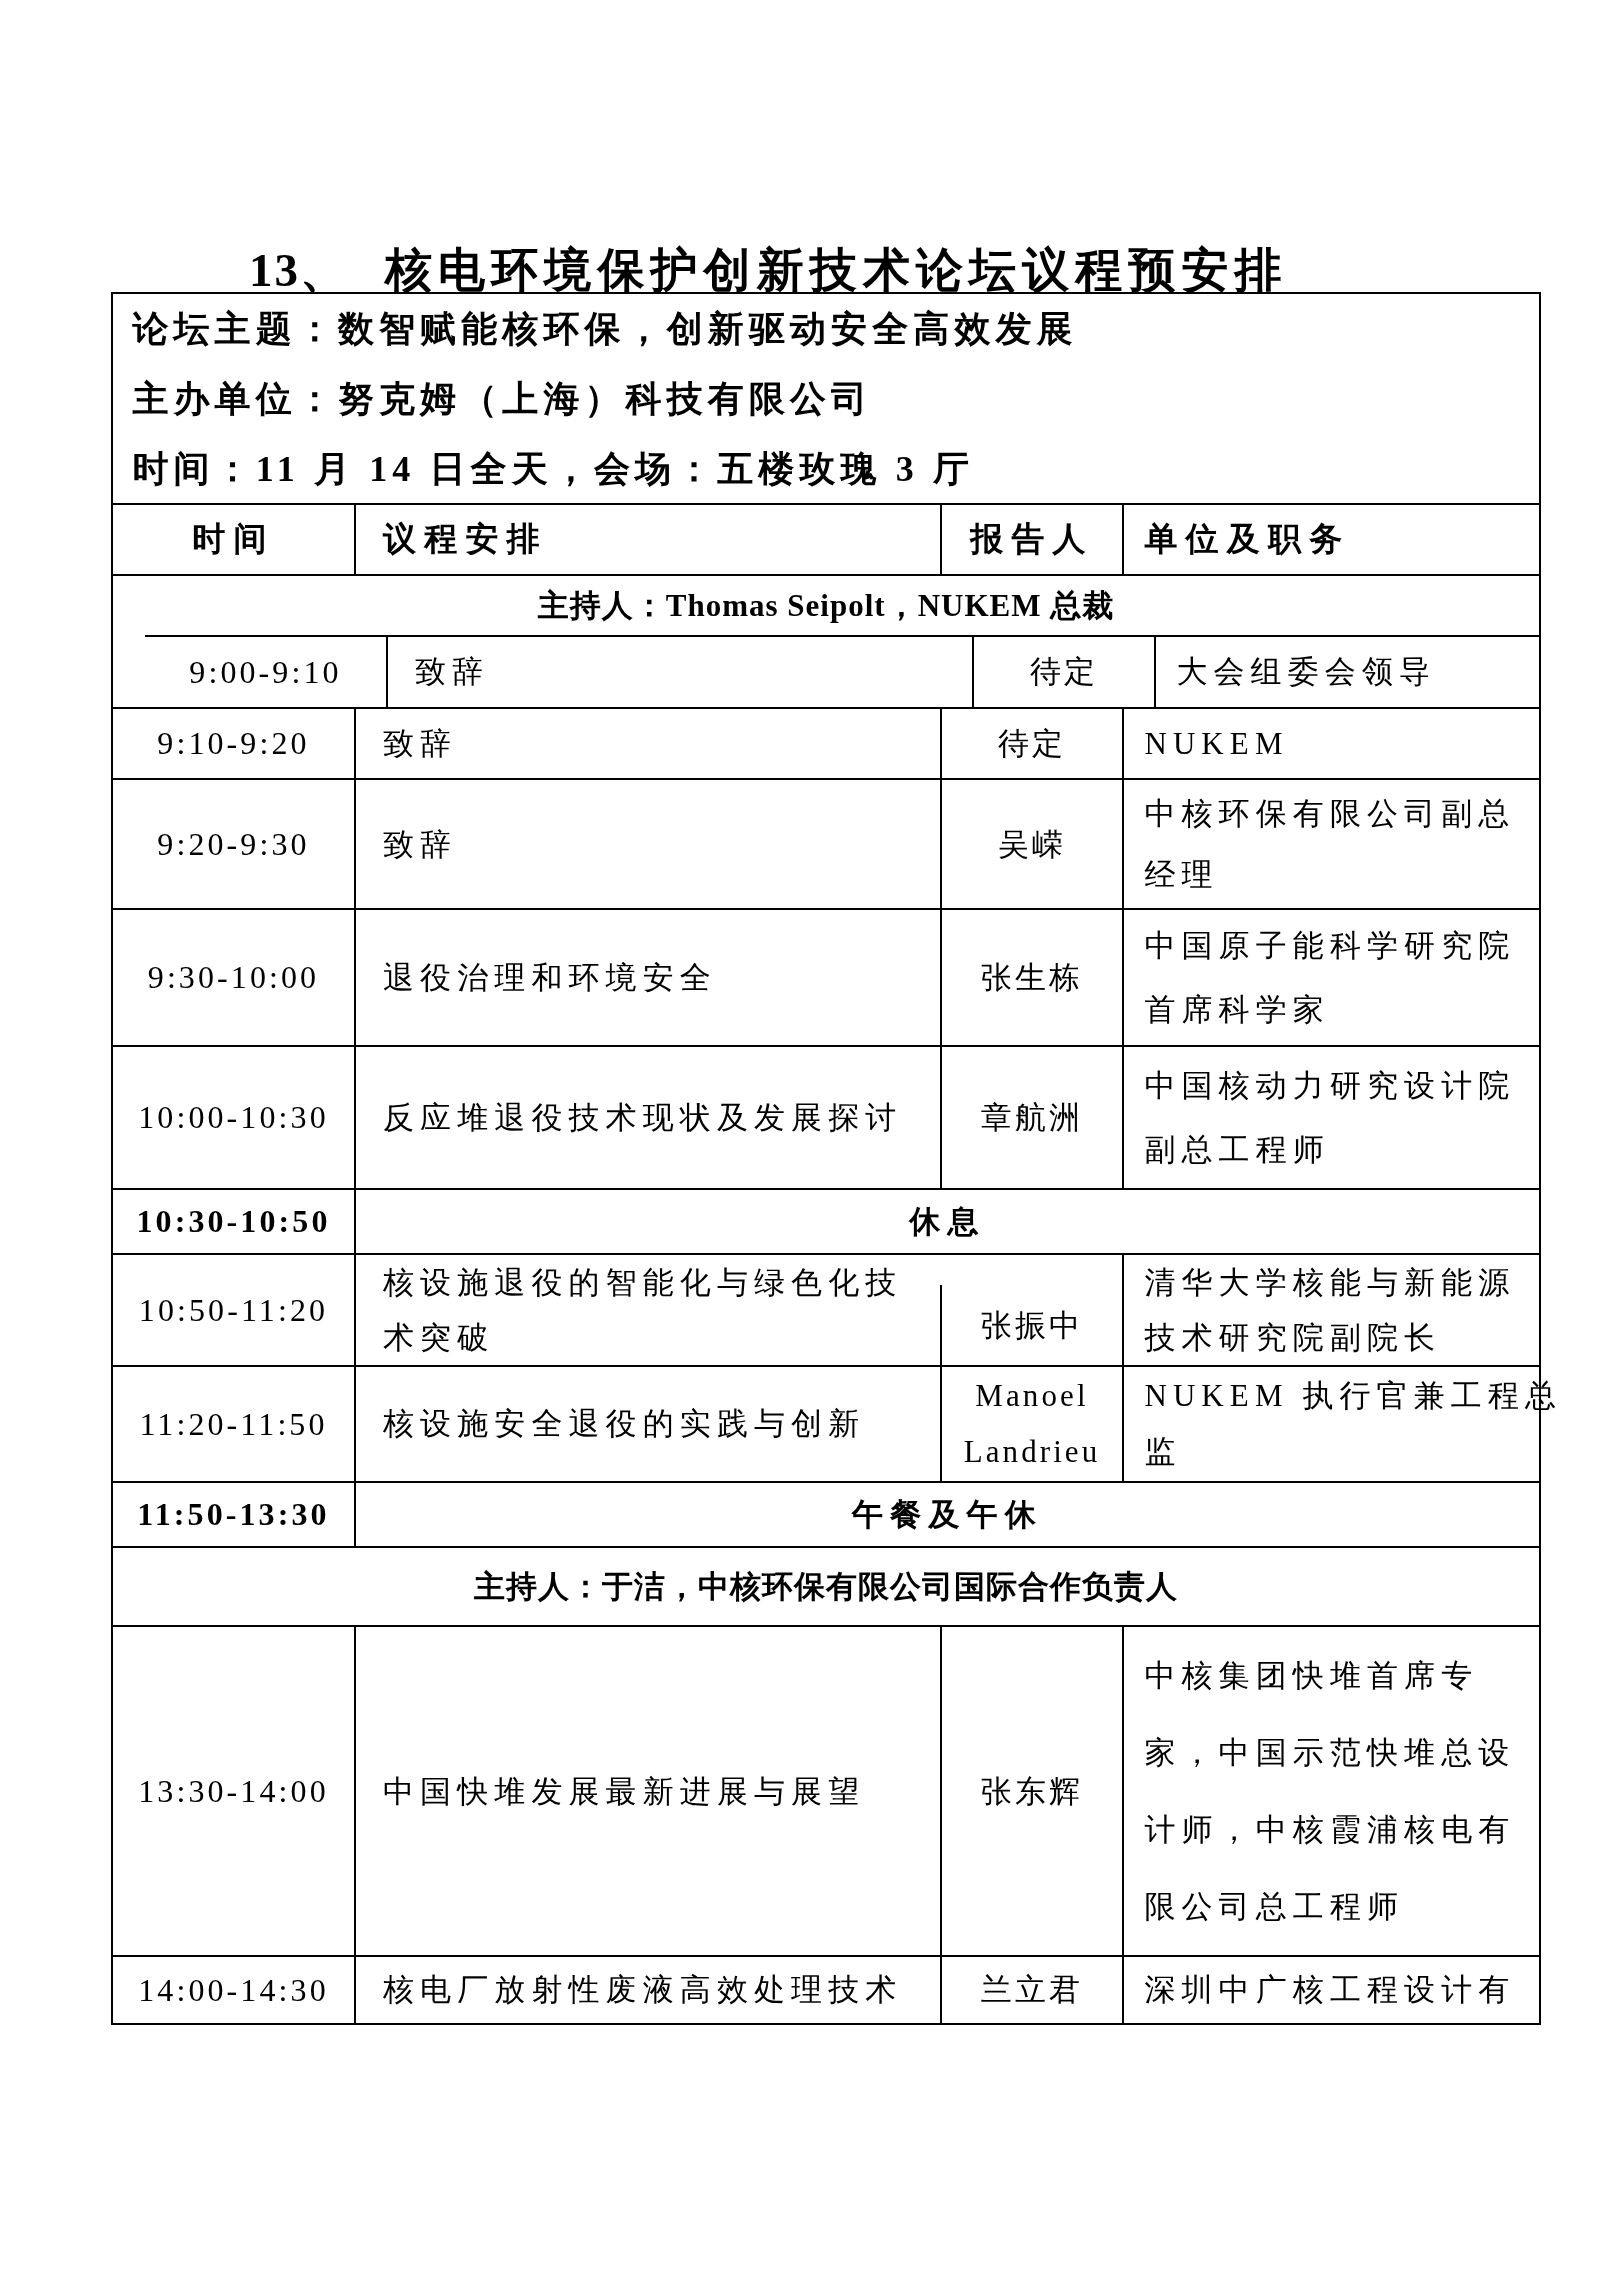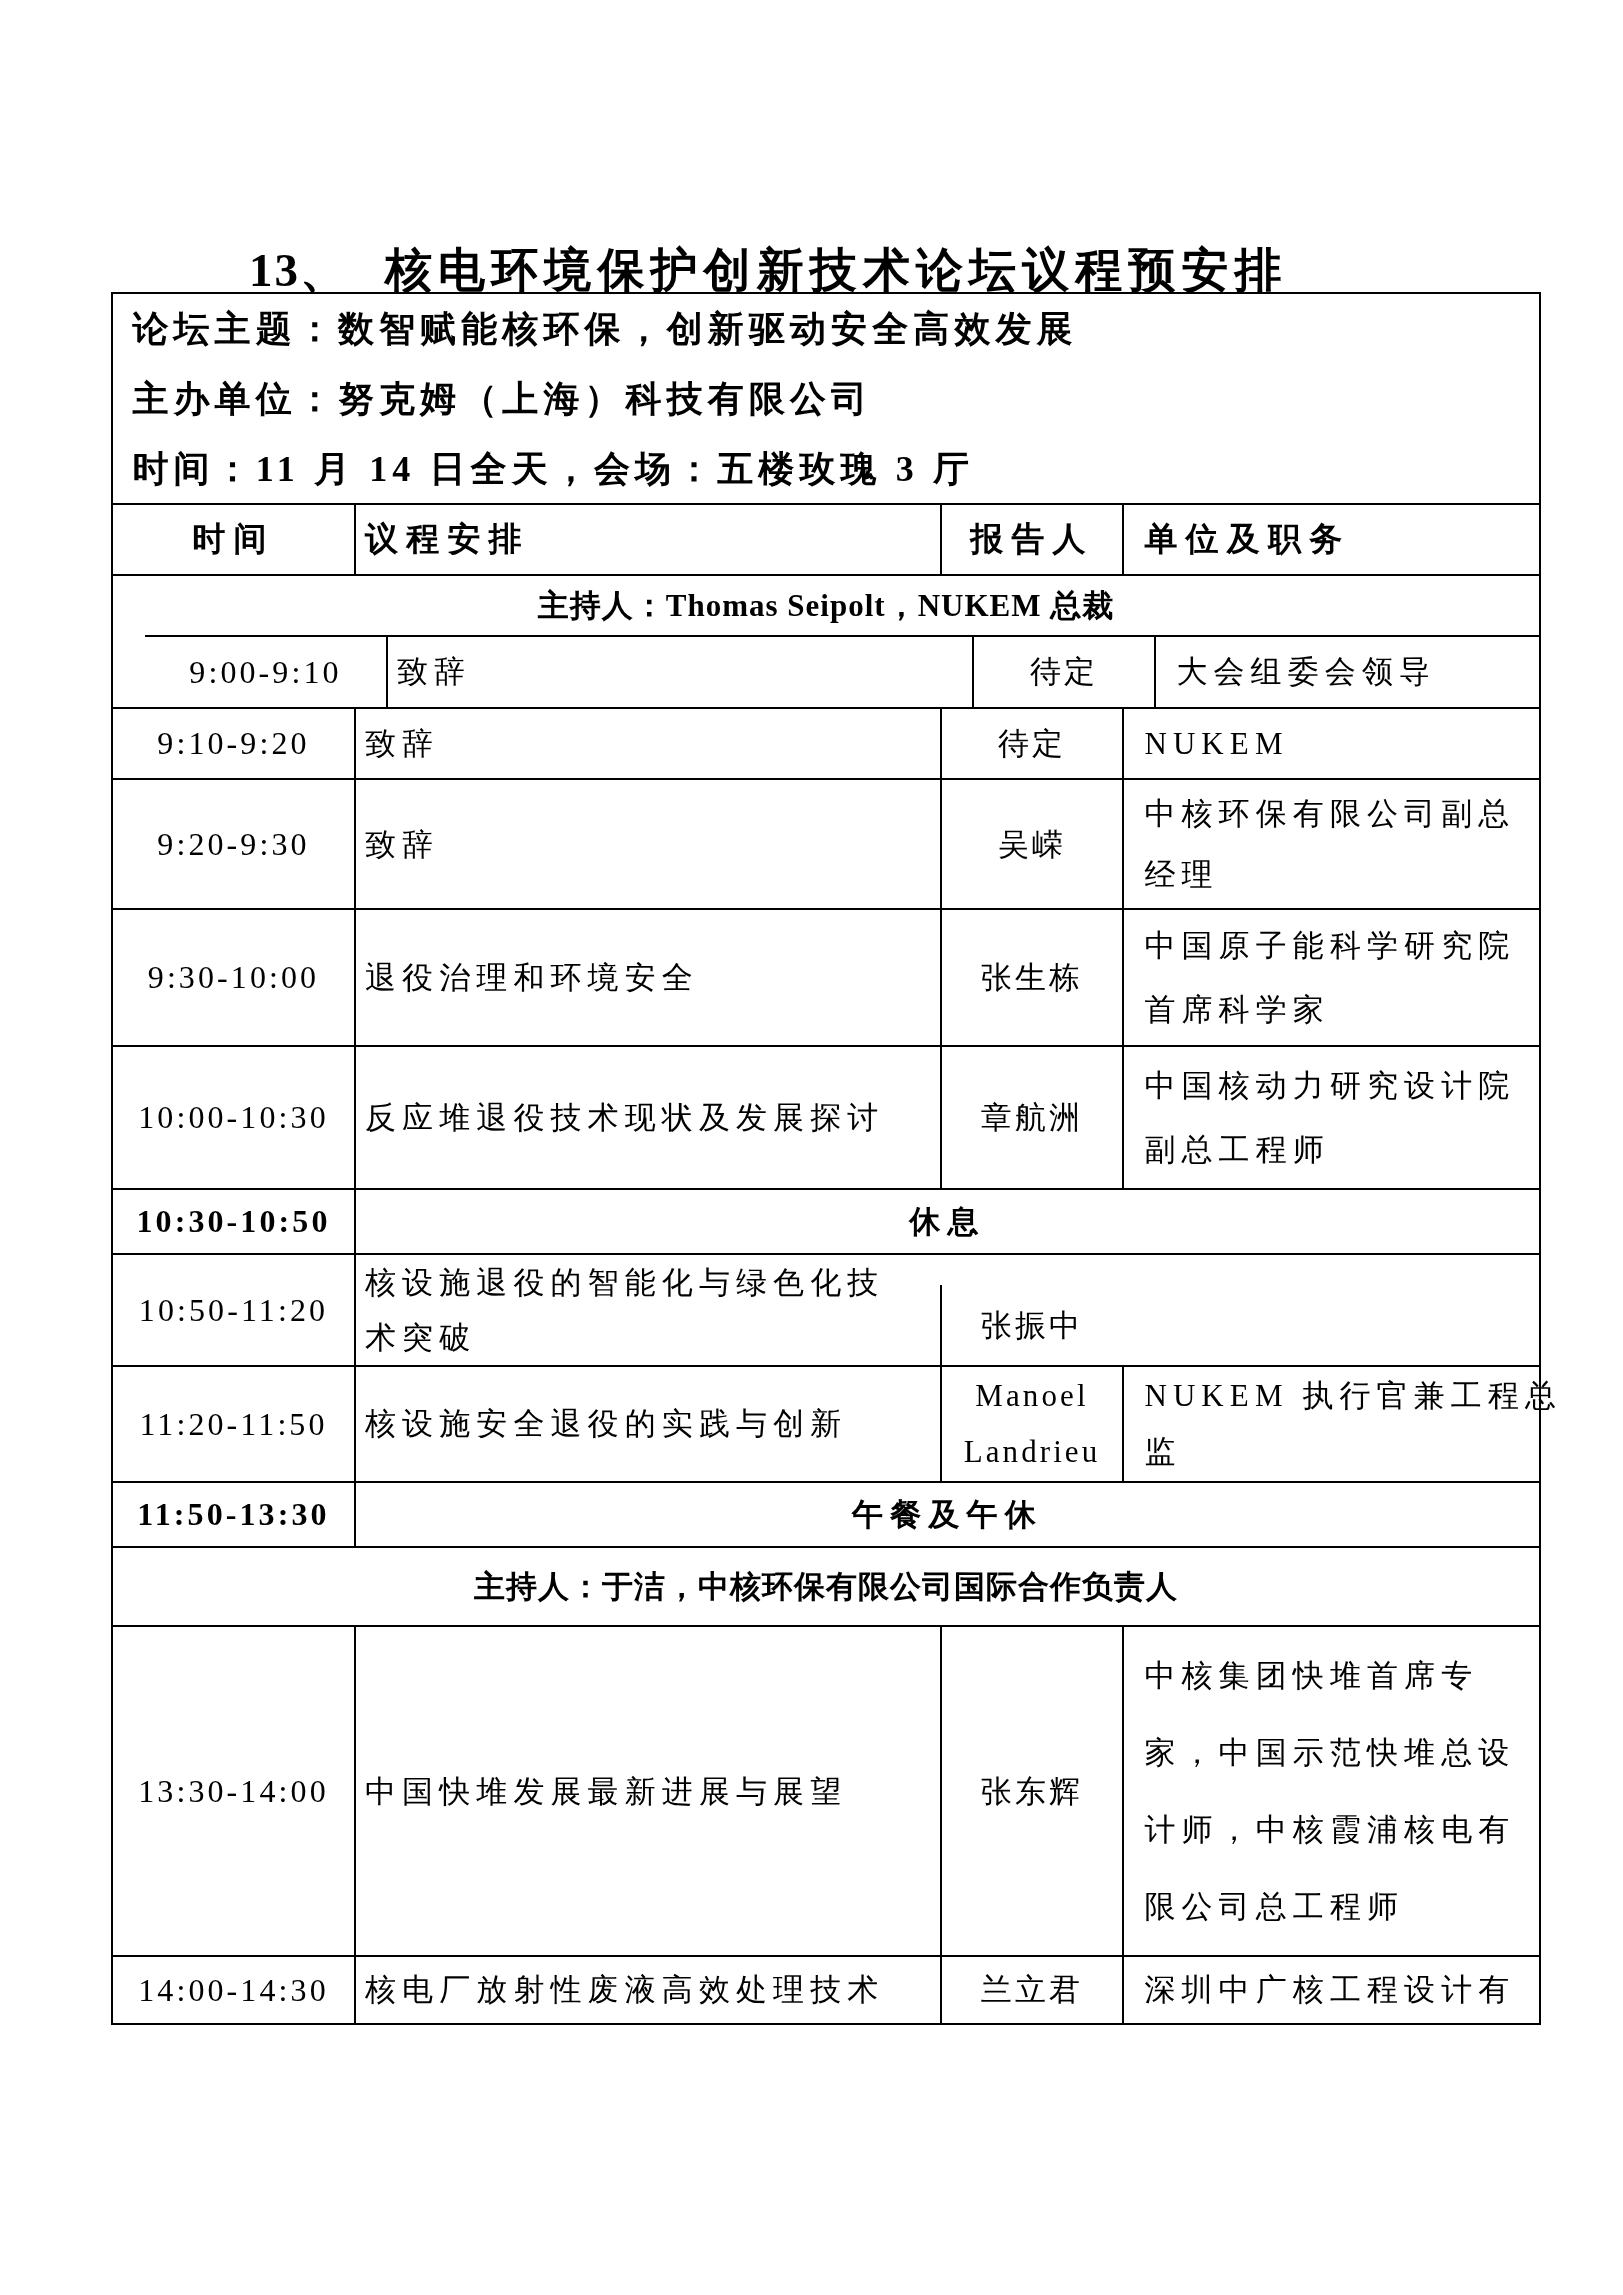--- a/index.html
+++ b/index.html
@@ -21,21 +21,21 @@
     justify-content:center;padding-left:19.4px;
     font-size:36px;font-weight:bold;letter-spacing:5.1px;line-height:70px;white-space:pre;
   }
   .row{display:flex;box-sizing:border-box;border-top:2px solid #000;}
   .cell{
     box-sizing:border-box;display:flex;align-items:center;justify-content:center;
     text-align:center;white-space:pre;overflow:visible;
   }
   .cell + .cell{border-left:2px solid #000;}
   .c1{width:241px;flex:none;}
-  .c2{width:586px;flex:none;justify-content:flex-start;text-align:left;padding-left:9px;}
+  .c2{width:586px;flex:none;justify-content:flex-start;text-align:left;padding-left:27px;}
   .c3{width:182px;flex:none;}
   .c4{flex:1;justify-content:flex-start;text-align:left;padding-left:20.4px;}
   .header-row{height:71px;}
   .header-row .cell{font-size:33px;font-weight:bold;letter-spacing:8.2px;}
   .time{font-size:32px;letter-spacing:3.1px;}
   .agenda,.org{font-size:31px;letter-spacing:6.1px;}
   .speaker{font-size:31px;letter-spacing:3.1px;}
   .chair-cell{width:100%;font-size:31px;font-weight:bold;letter-spacing:1px;}
   .break-time{font-weight:bold;}
   .break-label{flex:1;font-size:31px;font-weight:bold;letter-spacing:7.2px;
@@ -98,20 +98,22 @@
       </div>
       <div class="row" style="height: 65px;">
         <div class="cell c1 time break-time">10:30-10:50</div>
         <div class="break-label">休息</div>
       </div>
       <div class="row" style="height: 112px;">
         <div class="cell c1 time">10:50-11:20</div>
         <div class="cell c2 agenda" style="line-height: 55px;">核设施退役的智能化与绿色化技
 术突破</div>
         <div class="cell c3 speaker" style="line-height: 55px; margin-top: 30px;">张振中</div>
+        <div class="cell c4 org" style="line-height: 55px;">清华大学核能与新能源
+技术研究院副院长</div>
       </div>
       <div class="row" style="height: 116px;">
         <div class="cell c1 time">11:20-11:50</div>
         <div class="cell c2 agenda" style="line-height: 56px;">核设施安全退役的实践与创新</div>
         <div class="cell c3 speaker" style="line-height: 56px;">Manoel
 Landrieu</div>
         <div class="cell c4 org" style="line-height: 56px;">NUKEM 执行官兼工程总
 监</div>
       </div>
       <div class="row" style="height: 65px;">

